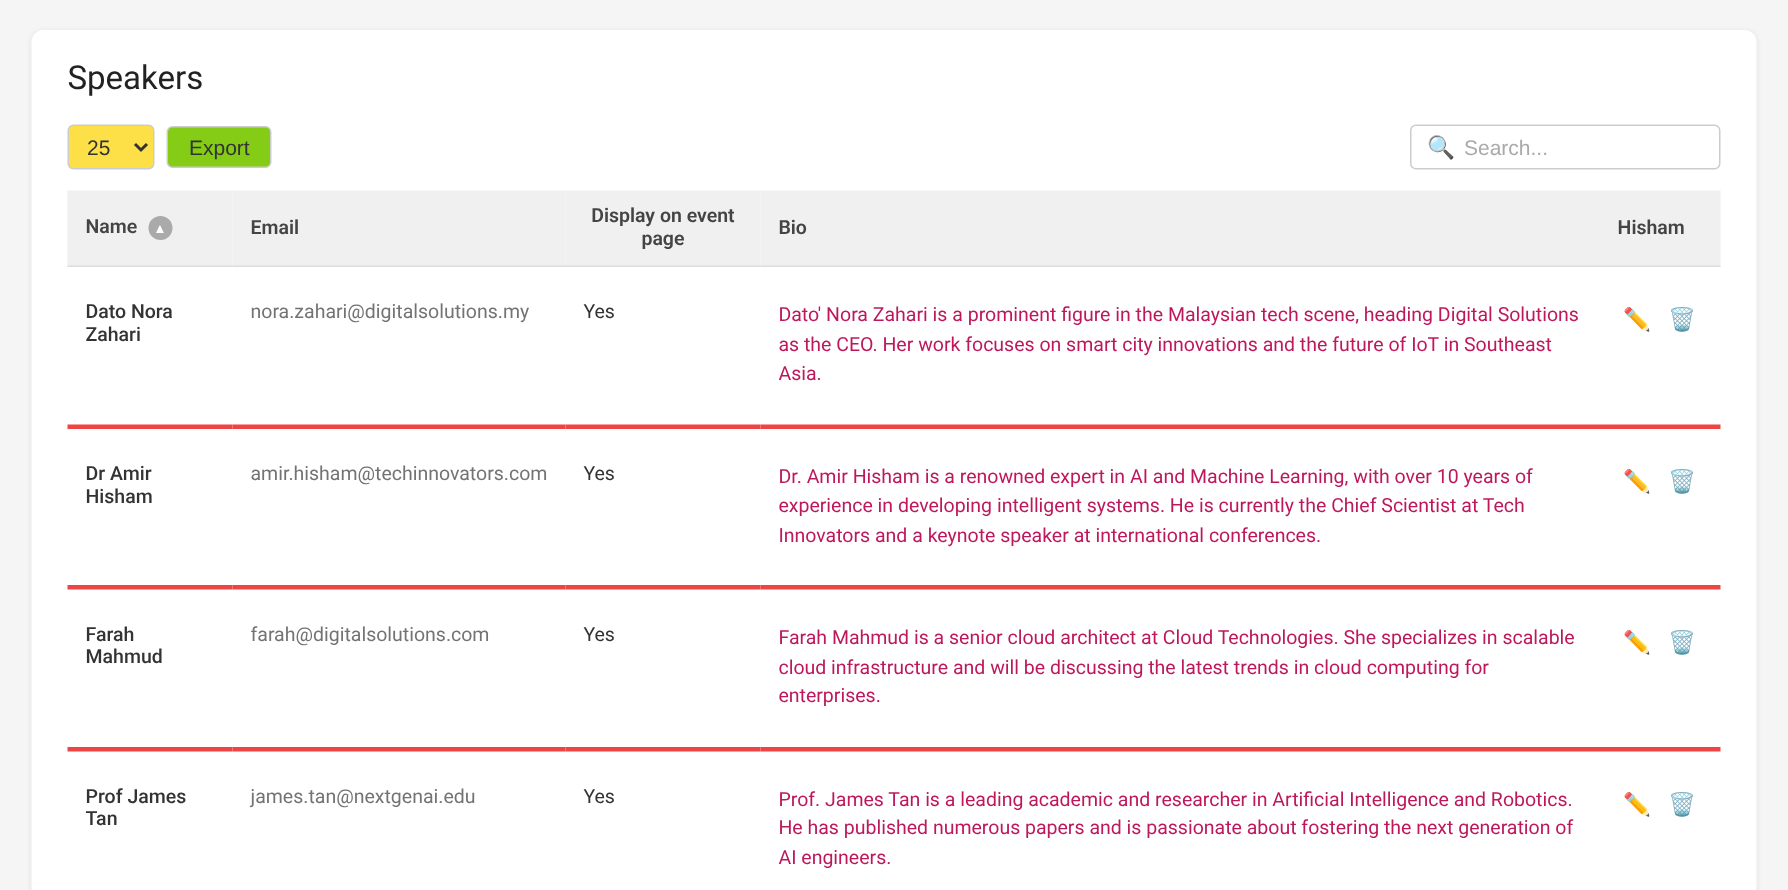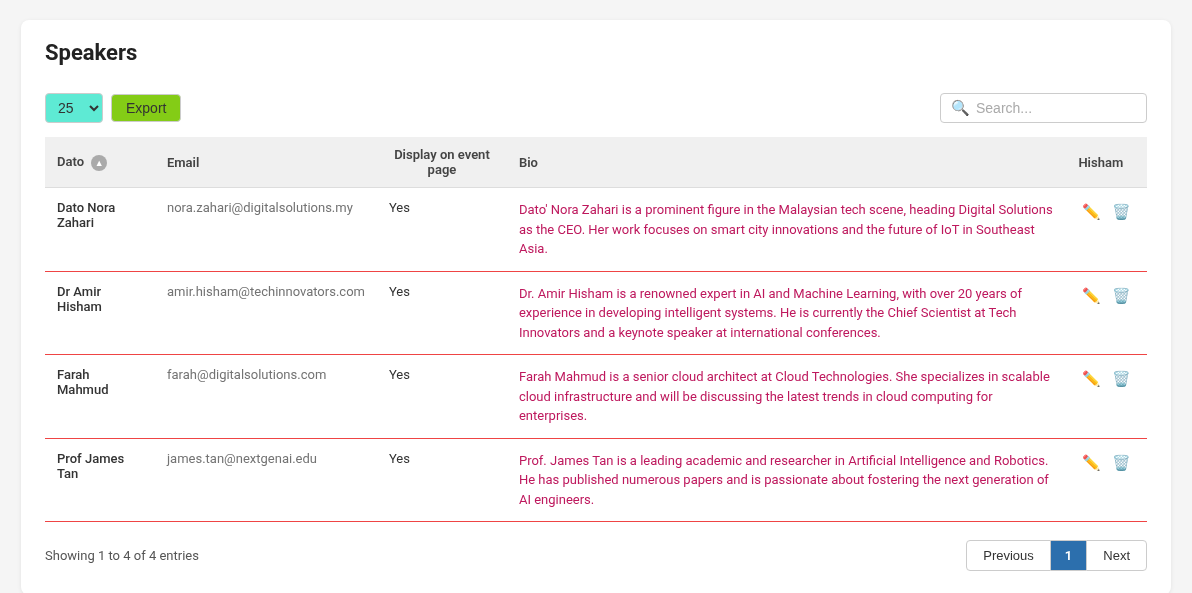--- a/index.html
+++ b/index.html
@@ -14,42 +14,42 @@
     }
     .page-container {
       background: #fff;
       border-radius: 8px;
       width: 1150px;
       padding: 20px 24px 24px;
       box-shadow: 0 1px 4px rgba(0,0,0,0.08);
     }
     .page-title {
       font-size: 22px;
-      font-weight: 700;
+      font-weight: 400;
       color: #222;
-      margin-bottom: 28px;
+      margin-bottom: 18px;
     }
     .toolbar {
       display: flex;
       justify-content: space-between;
       align-items: center;
       margin-bottom: 14px;
     }
     .toolbar-left {
       display: flex;
       align-items: center;
       gap: 8px;
     }
     .per-page-select {
       border: 1px solid #ccc;
       border-radius: 4px;
       padding: 5px 4px 5px 8px;
       font-size: 14px;
       color: #333;
-      background: #5eead4;
+      background: #fde047;
       cursor: pointer;
     }
     .export-btn {
       border: 1px solid #ccc;
       border-radius: 4px;
       padding: 5px 14px;
       font-size: 14px;
       background: #84cc16;
       color: #333;
       cursor: pointer;
@@ -96,25 +96,25 @@
       justify-content: center;
       background: #aaa;
       border-radius: 50%;
       width: 16px;
       height: 16px;
       color: #fff;
       font-size: 9px;
       margin-left: 4px;
     }
     td {
-      padding: 12px 12px;
+      padding: 23px 12px;
       font-size: 13px;
       color: #333;
       vertical-align: top;
-      border-bottom: 1px solid #ef4444;
+      border-bottom: 3px solid #ef4444;
     }
     td.name-cell {
       font-weight: 500;
       width: 110px;
     }
     td.email-cell {
       width: 210px;
       color: #737373;
     }
     td.display-cell {
@@ -192,21 +192,21 @@
     <div class="search-box">
       <span class="search-icon">🔍</span>
       <input class="search-input" type="text" placeholder="Search..." style="">
     </div>
   </div>
 
   <table>
     <thead>
       <tr>
         <th style="cursor:pointer; width:110px;">
-          <span>Dato</span>
+          <span>Name</span>
           <span class="sort-icon">▲</span>
         </th>
         <th style="width:210px;">Email</th>
         <th style="width:130px;text-align:center;">Display on event page</th>
         <th>Bio</th>
         <th style="width:70px;">Hisham</th>
       </tr>
     </thead>
     <tbody id="table-body">
     <tr>
@@ -216,21 +216,21 @@
       <td class="bio-cell">Dato' Nora Zahari is a prominent figure in the Malaysian tech scene, heading Digital Solutions as the CEO. Her work focuses on smart city innovations and the future of IoT in Southeast Asia.</td>
       <td class="options-cell">
         <button class="action-btn" title="Edit">✏️</button>
         <button class="action-btn" title="Delete">🗑️</button>
       </td>
     </tr>
         <tr>
       <td class="name-cell">Dr Amir Hisham</td>
       <td class="email-cell">amir.hisham@techinnovators.com</td>
       <td class="display-cell">Yes</td>
-      <td class="bio-cell">Dr. Amir Hisham is a renowned expert in AI and Machine Learning, with over 20 years of experience in developing intelligent systems. He is currently the Chief Scientist at Tech Innovators and a keynote speaker at international conferences.</td>
+      <td class="bio-cell">Dr. Amir Hisham is a renowned expert in AI and Machine Learning, with over 10 years of experience in developing intelligent systems. He is currently the Chief Scientist at Tech Innovators and a keynote speaker at international conferences.</td>
       <td class="options-cell">
         <button class="action-btn" title="Edit">✏️</button>
         <button class="action-btn" title="Delete">🗑️</button>
       </td>
     </tr>
         <tr>
       <td class="name-cell">Farah Mahmud</td>
       <td class="email-cell">farah@digitalsolutions.com</td>
       <td class="display-cell">Yes</td>
       <td class="bio-cell">Farah Mahmud is a senior cloud architect at Cloud Technologies. She specializes in scalable cloud infrastructure and will be discussing the latest trends in cloud computing for enterprises.</td>

